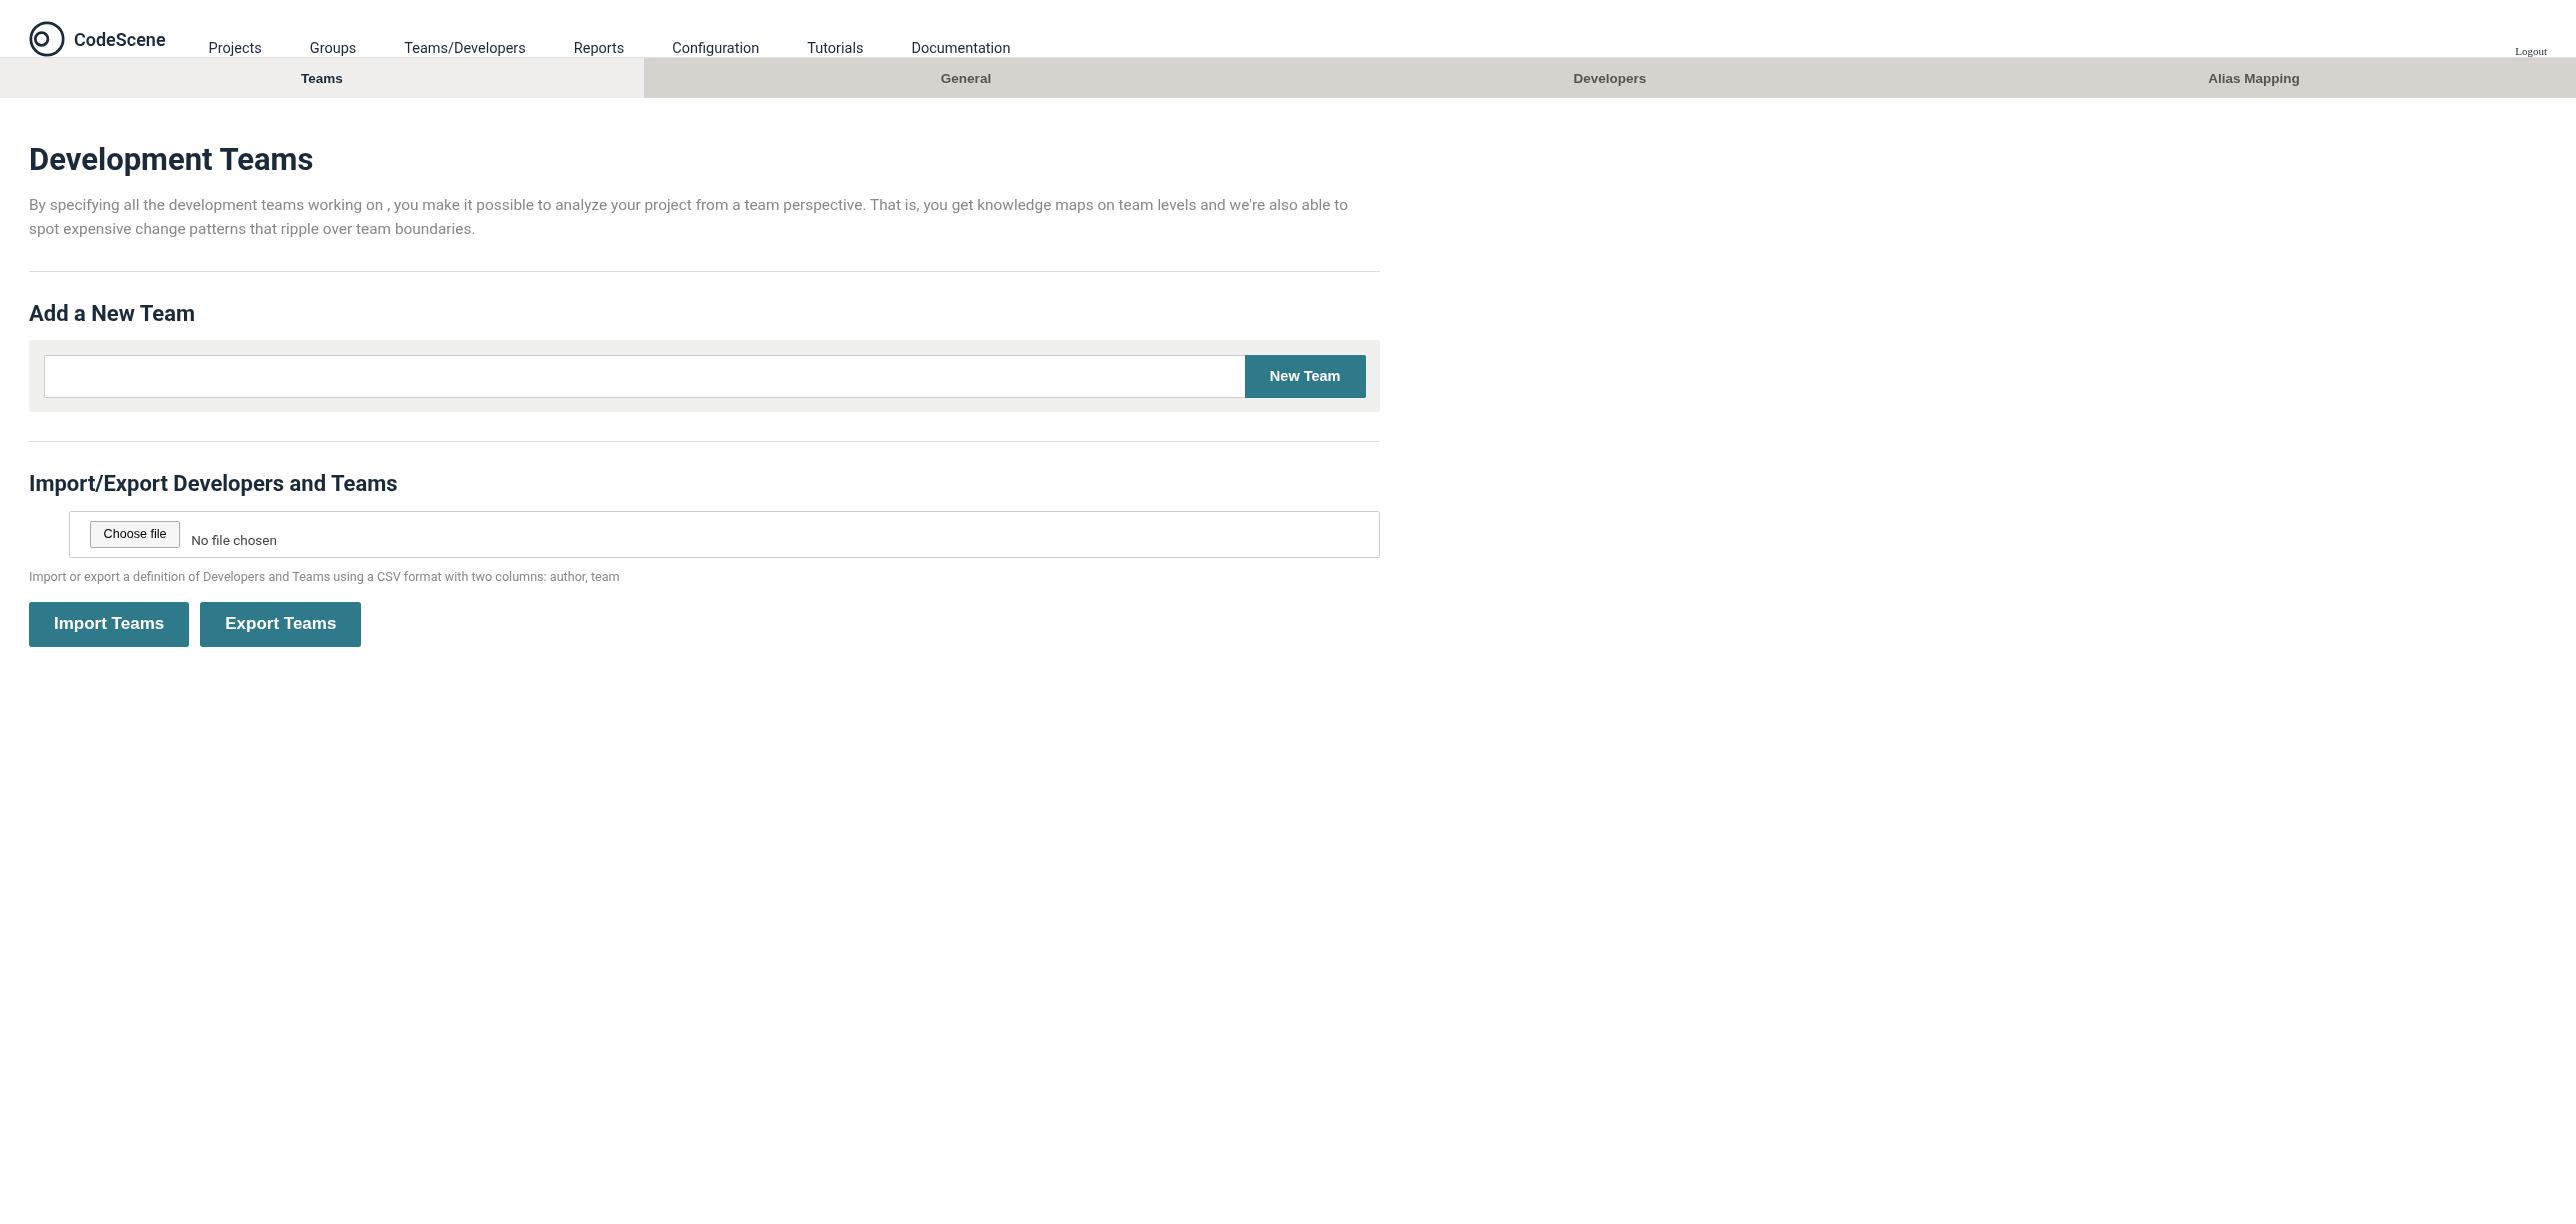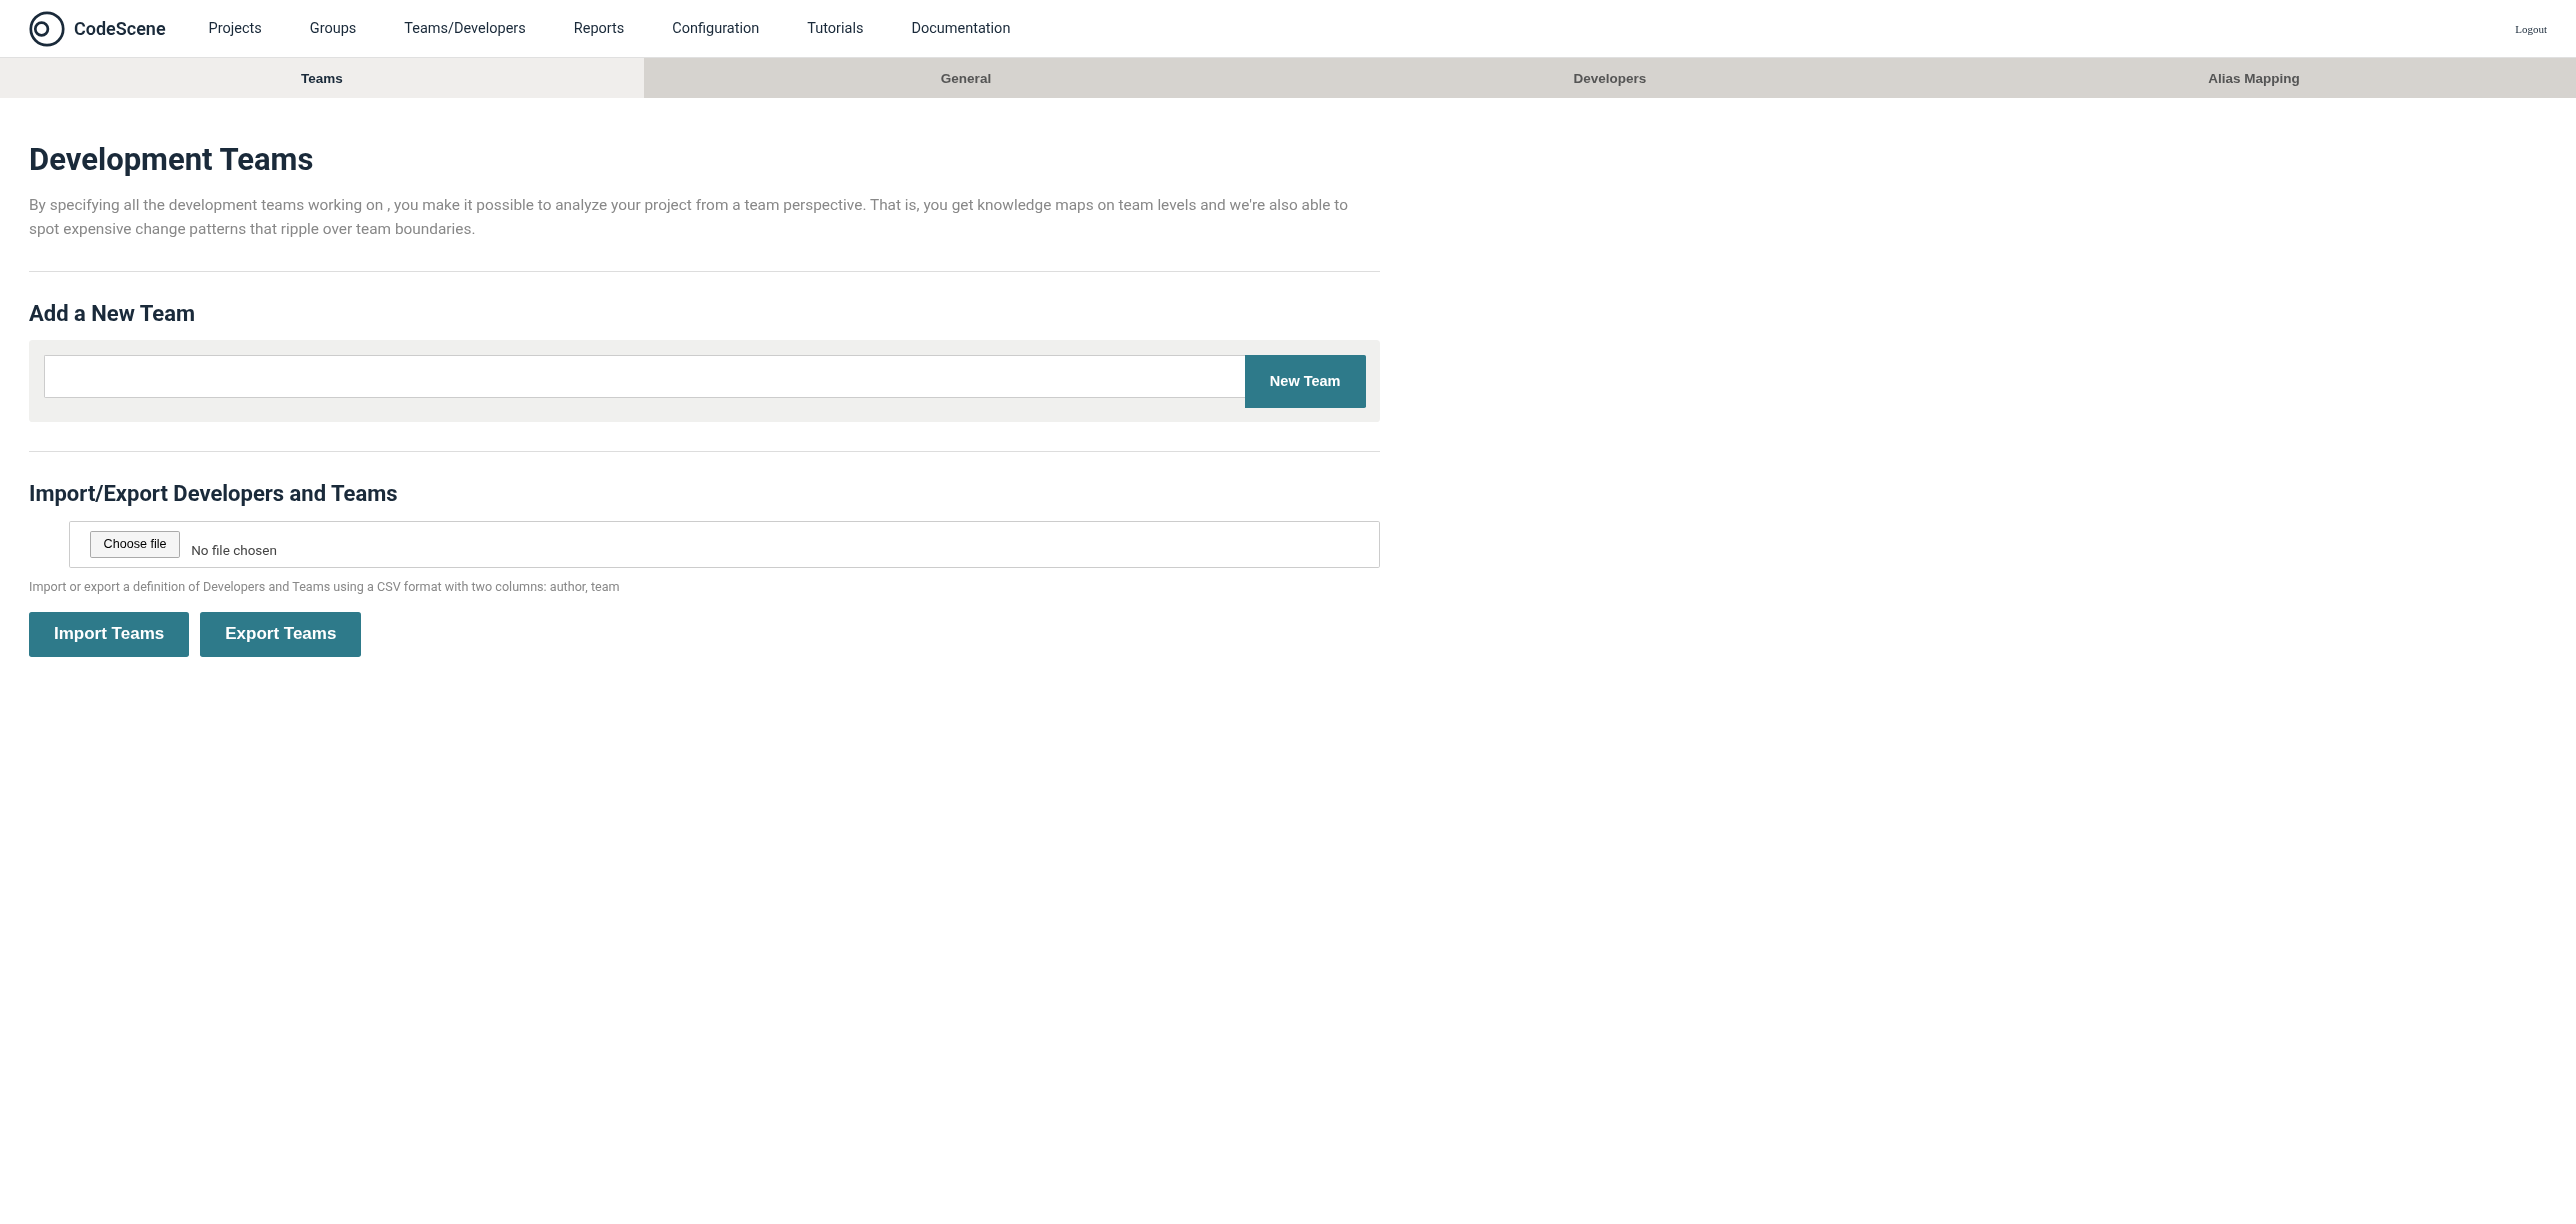--- a/index.html
+++ b/index.html
@@ -10,21 +10,21 @@
 
     body {
       font-family: -apple-system, BlinkMacSystemFont, 'Segoe UI', Roboto, sans-serif;
       background: #ffffff;
       color: #1a2a3a;
     }
 
     
     .top-nav {
       display: flex;
-      align-items: center;
+      align-items: flex-end;
       padding: 0 29px;
       height: 58px;
       background: #ffffff;
       border-bottom: 0.9px solid #e0e0e0;
     }
 
     .logo-area {
       display: flex;
       align-items: center;
       gap: 9px;
@@ -137,21 +137,21 @@
       border: 0.9px solid #ccc;
       border-right: none;
       padding: 0 14.5px;
       font-size: 14.5px;
       background: #ffffff;
       outline: none;
       border-radius: 1.8px 0 0 1.8px;
     }
 
     .new-team-btn {
-      height: 53px;
+      height: 43px;
       padding: 0 25px;
       background: #2e7a8a;
       color: #ffffff;
       border: none;
       font-size: 14.5px;
       font-weight: 600;
       cursor: pointer;
       white-space: nowrap;
       border-radius: 0 1.8px 1.8px 0;
     }

